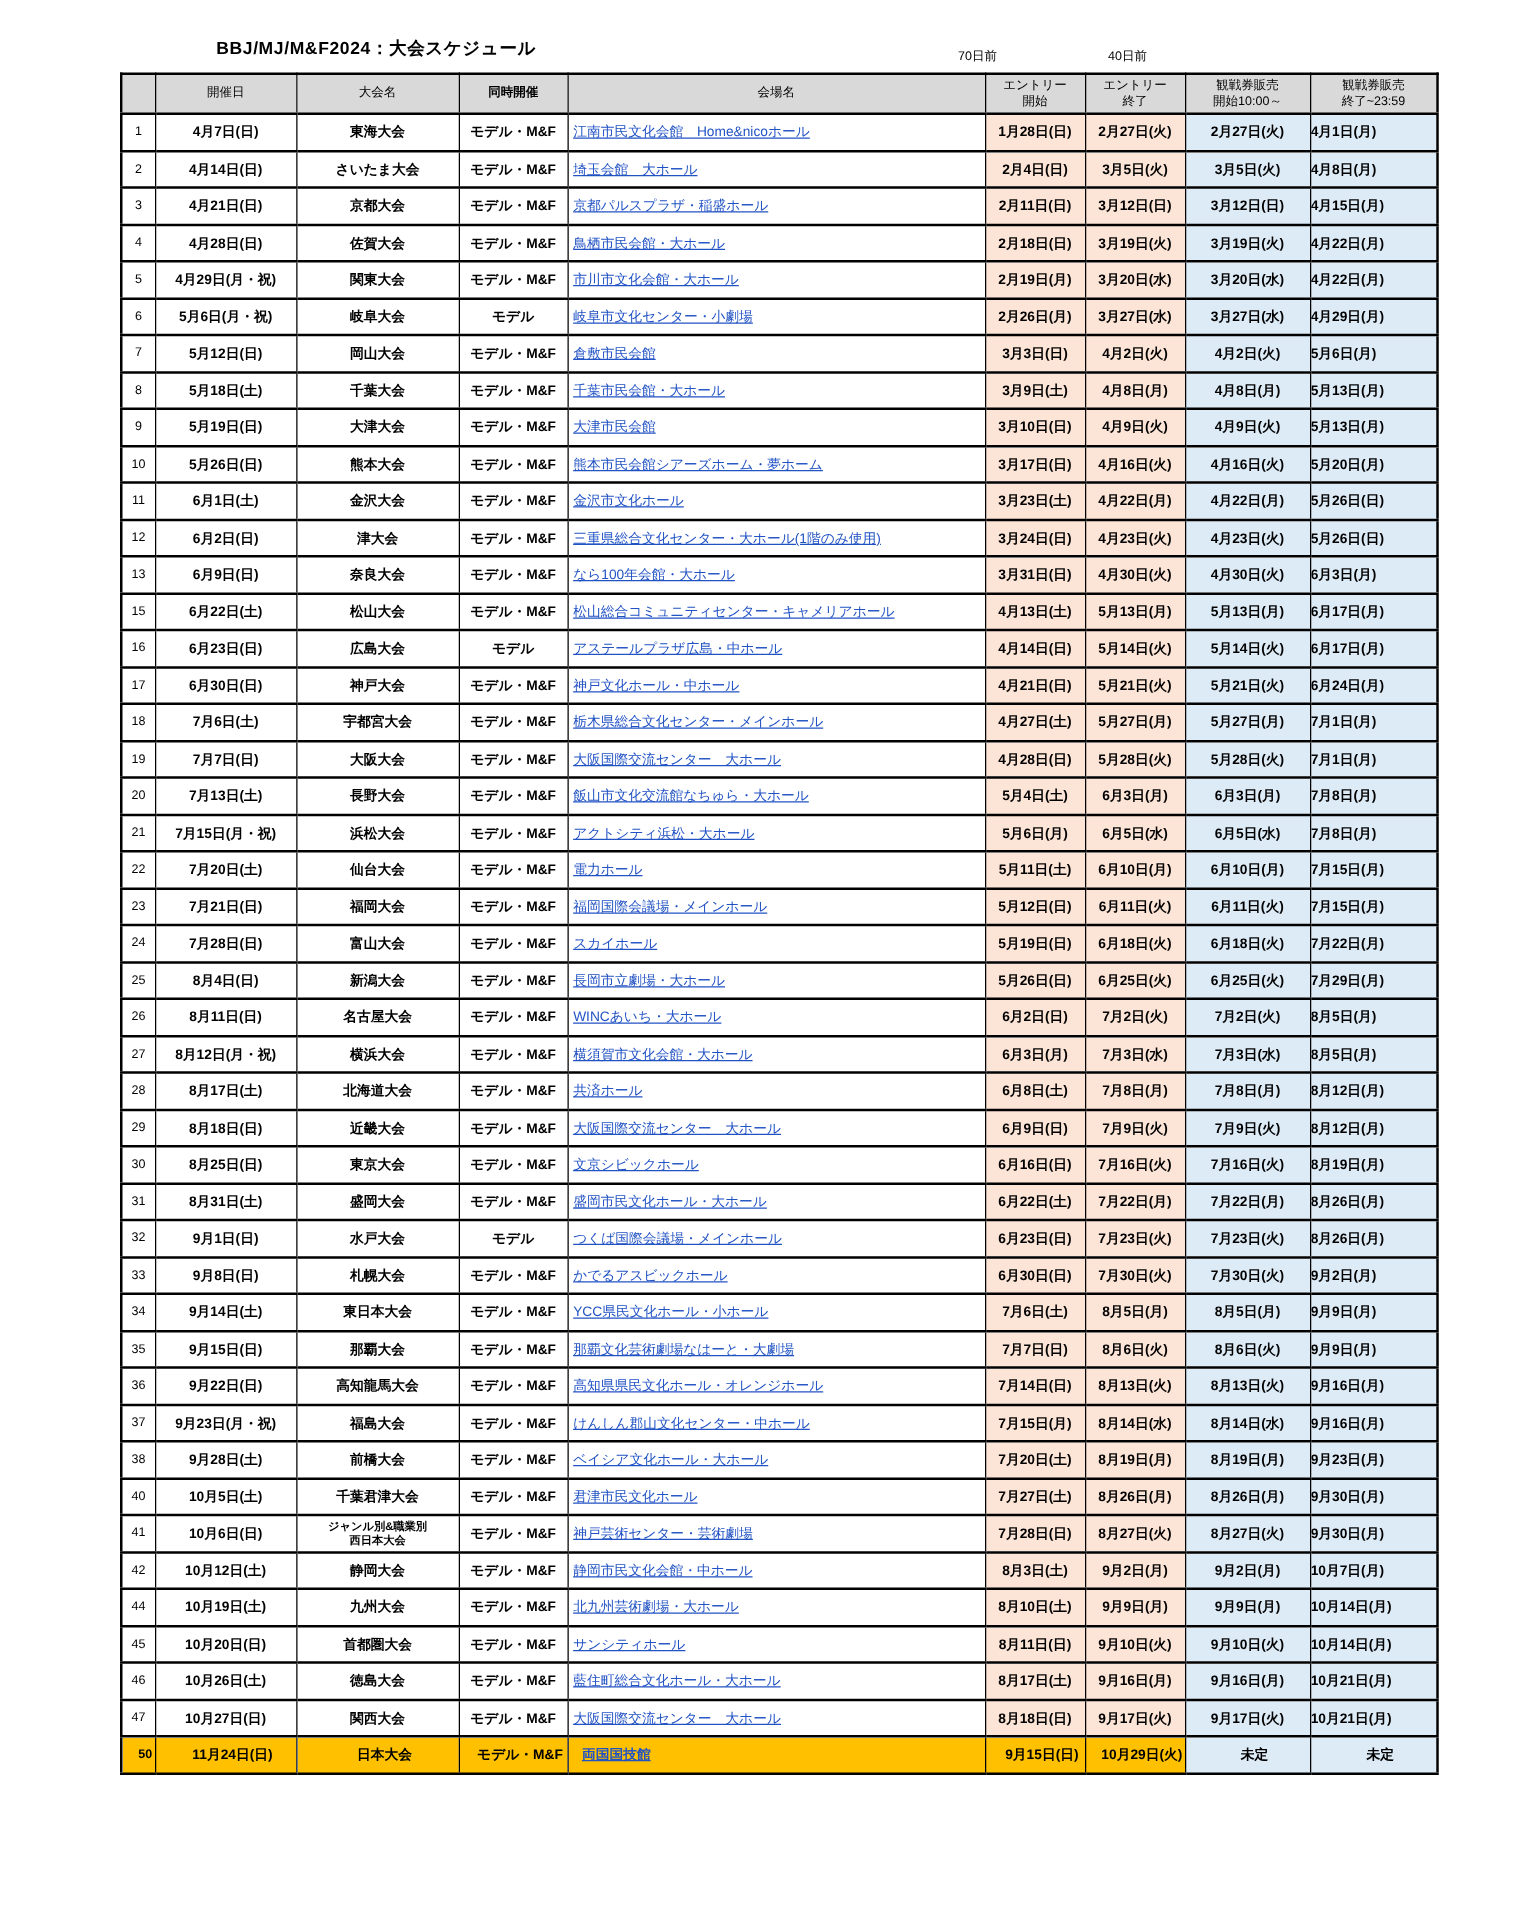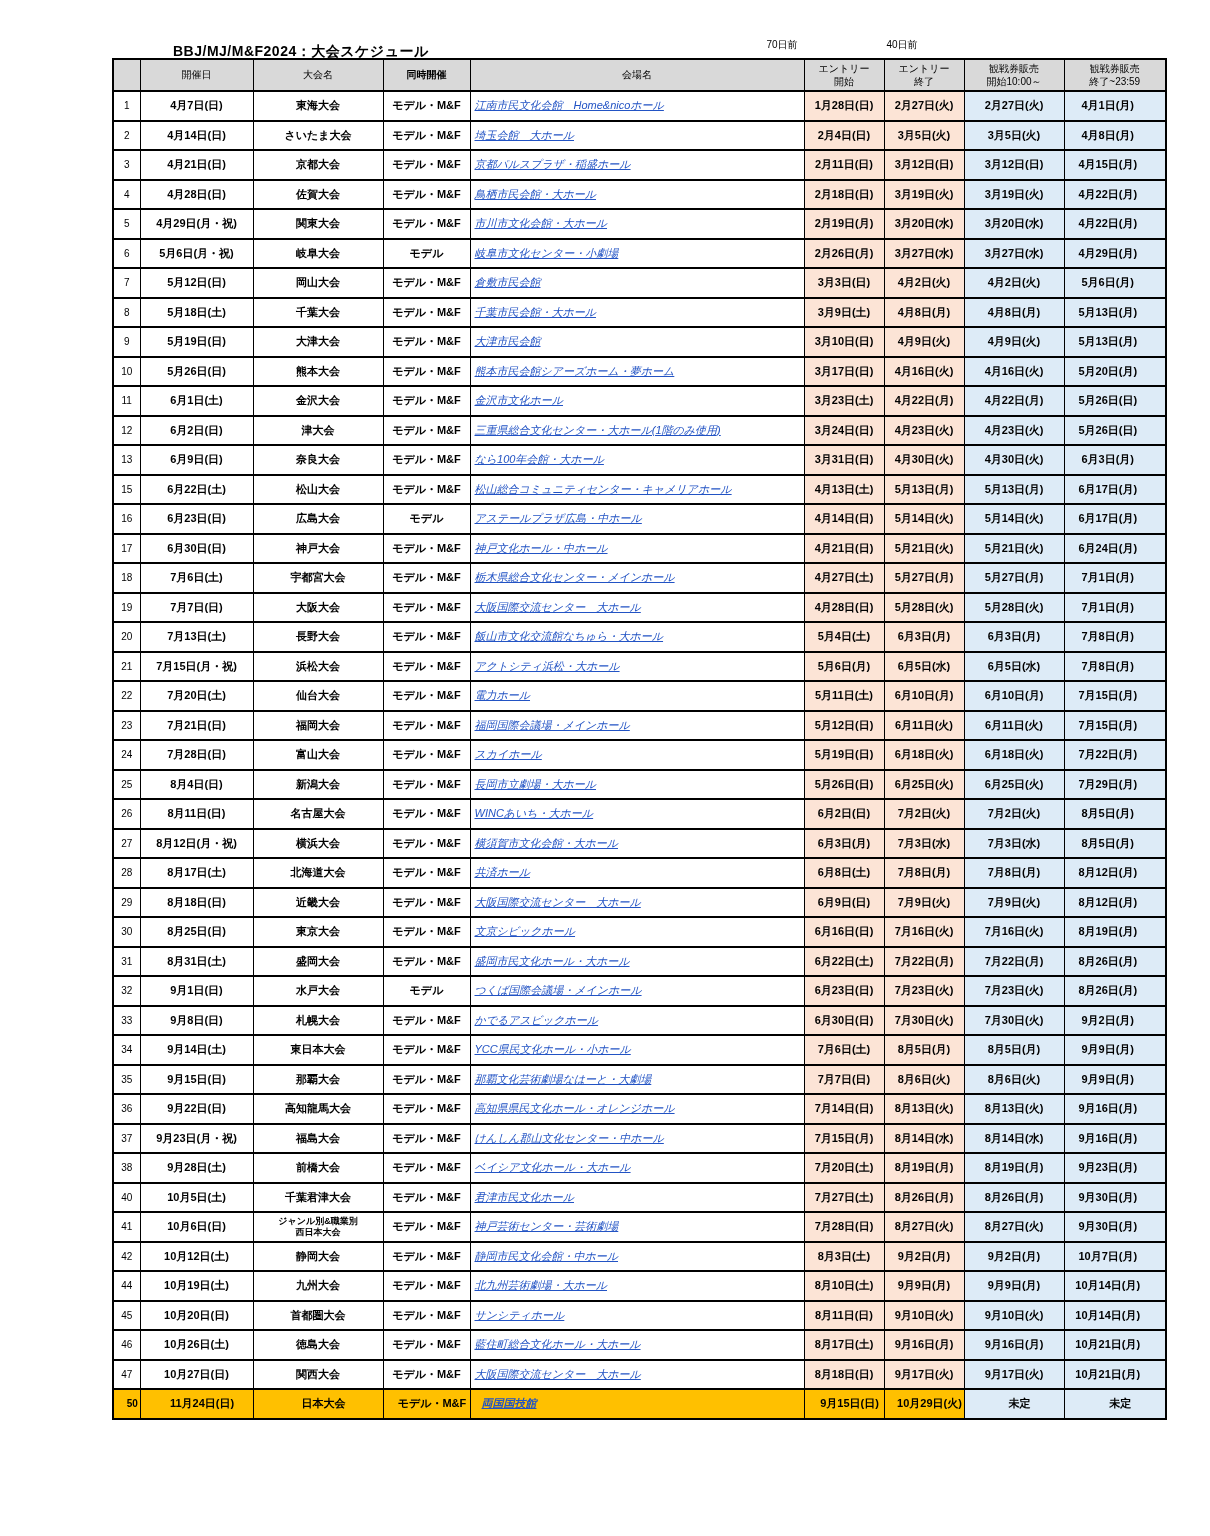--- a/index.html
+++ b/index.html
@@ -4,29 +4,29 @@
 <style>
   * { margin:0; padding:0; box-sizing:border-box; }
   html,body { background:#ffffff; }
   body {
     width:1210px; height:1536px; position:relative;
     font-family:"Liberation Sans","DejaVu Sans",sans-serif;
     color:#000;
   }
   .page-title {
     position:absolute; left:173px; top:30px;
-    font-size:14px; font-weight:bold; letter-spacing:0.5px;margin-top:13px;
+    font-size:14px; font-weight:bold; letter-spacing:0.5px;
   }
   .deadline-label {
     position:absolute; top:38px; font-size:10px; text-align:center; width:80px;
   }
   .deadline-label.d70 { left:742px; }
   .deadline-label.d40 { left:862px; }
   table.schedule {
-    position:absolute; left:112px; top:58px;
+    position:absolute; left:96px; top:58px;
     border-collapse:collapse; table-layout:fixed;
     width:1053px;
     border:2px solid #000;
   }
   col.c-num { width:27px; }
   col.c-date { width:113px; }
   col.c-name { width:130px; }
   col.c-conc { width:87px; }
   col.c-venue { width:334px; }
   col.c-es { width:80px; }
@@ -43,27 +43,27 @@
     font-size:10px; font-weight:normal;
     height:32px; text-align:center;
     white-space:pre-line; line-height:1.35;
     border-bottom:2px solid #000;
   }
   thead th.th-conc { font-weight:bold; }
   tbody td { height:29.5px; font-size:11px; border-bottom:2px solid #000; }
   td.num { text-align:center; font-size:10px; }
   td.date, td.name, td.conc { text-align:center; font-weight:bold; }
   td.name.two-line { white-space:pre-line; font-size:9px; line-height:1.25;margin-top:24px; }
-  td.venue { text-align:left; padding-left:4px;font-style:italic; }
+  td.venue { text-align:left; padding-left:4px; }
   td.venue a {
     color:var(--link-color,#2253c4); text-decoration:underline;
     font-size:11px; cursor:pointer;
   }
   td.es, td.ee, td.ts { text-align:center; font-weight:bold; }
-  td.te { text-align:center; padding-right:14px; font-weight:bold; }
+  td.te { text-align:left; padding-right:14px; font-weight:bold; }
   td.es { background:var(--entry-bg,#fce4d6); }
   td.ee { background:var(--entry-bg,#fce4d6); }
   td.ts { background:var(--ticket-bg,#ddebf7); }
   td.te { background:var(--ticket-bg,#ddebf7); }
   tr.final td.num, tr.final td.date, tr.final td.name, tr.final td.conc,
   tr.final td.venue, tr.final td.es, tr.final td.ee {
     background:var(--highlight-bg,#ffc000);
   }
   tr.final td { font-weight:bold;padding-left:11px; }
   tr.final td.te { text-align:center; padding-right:0; }

